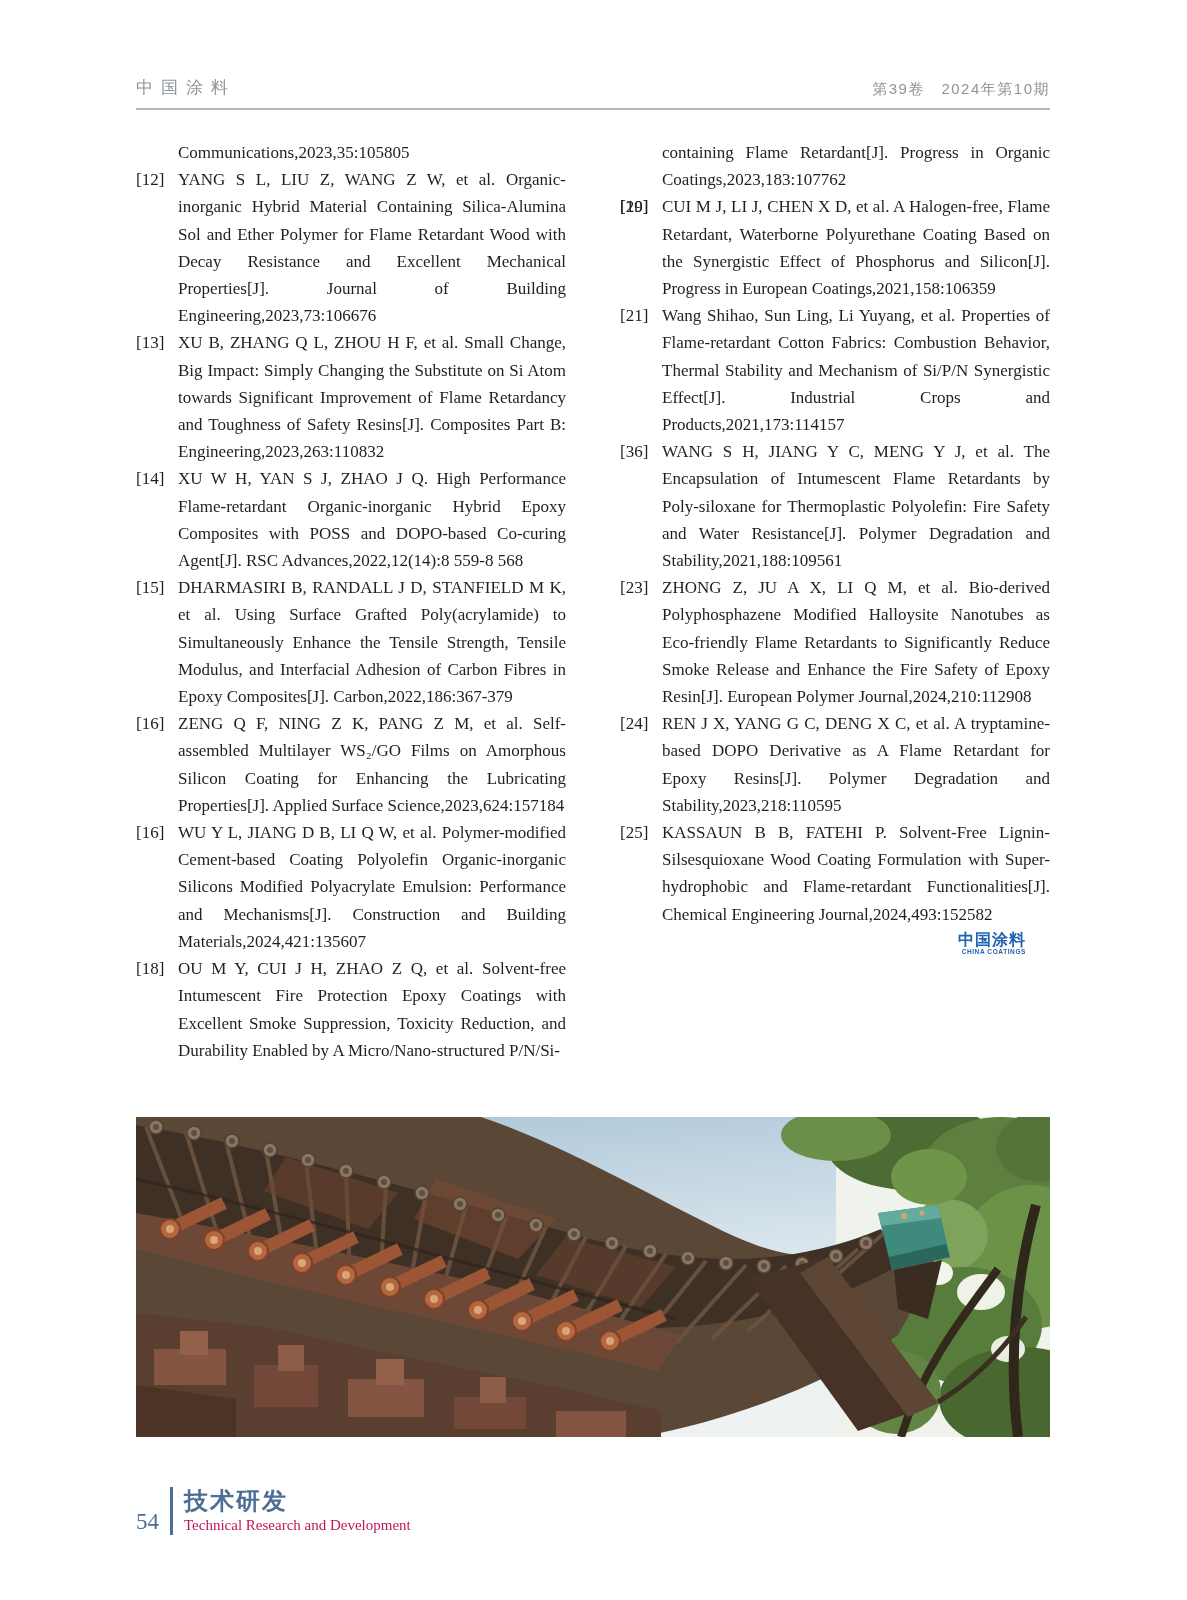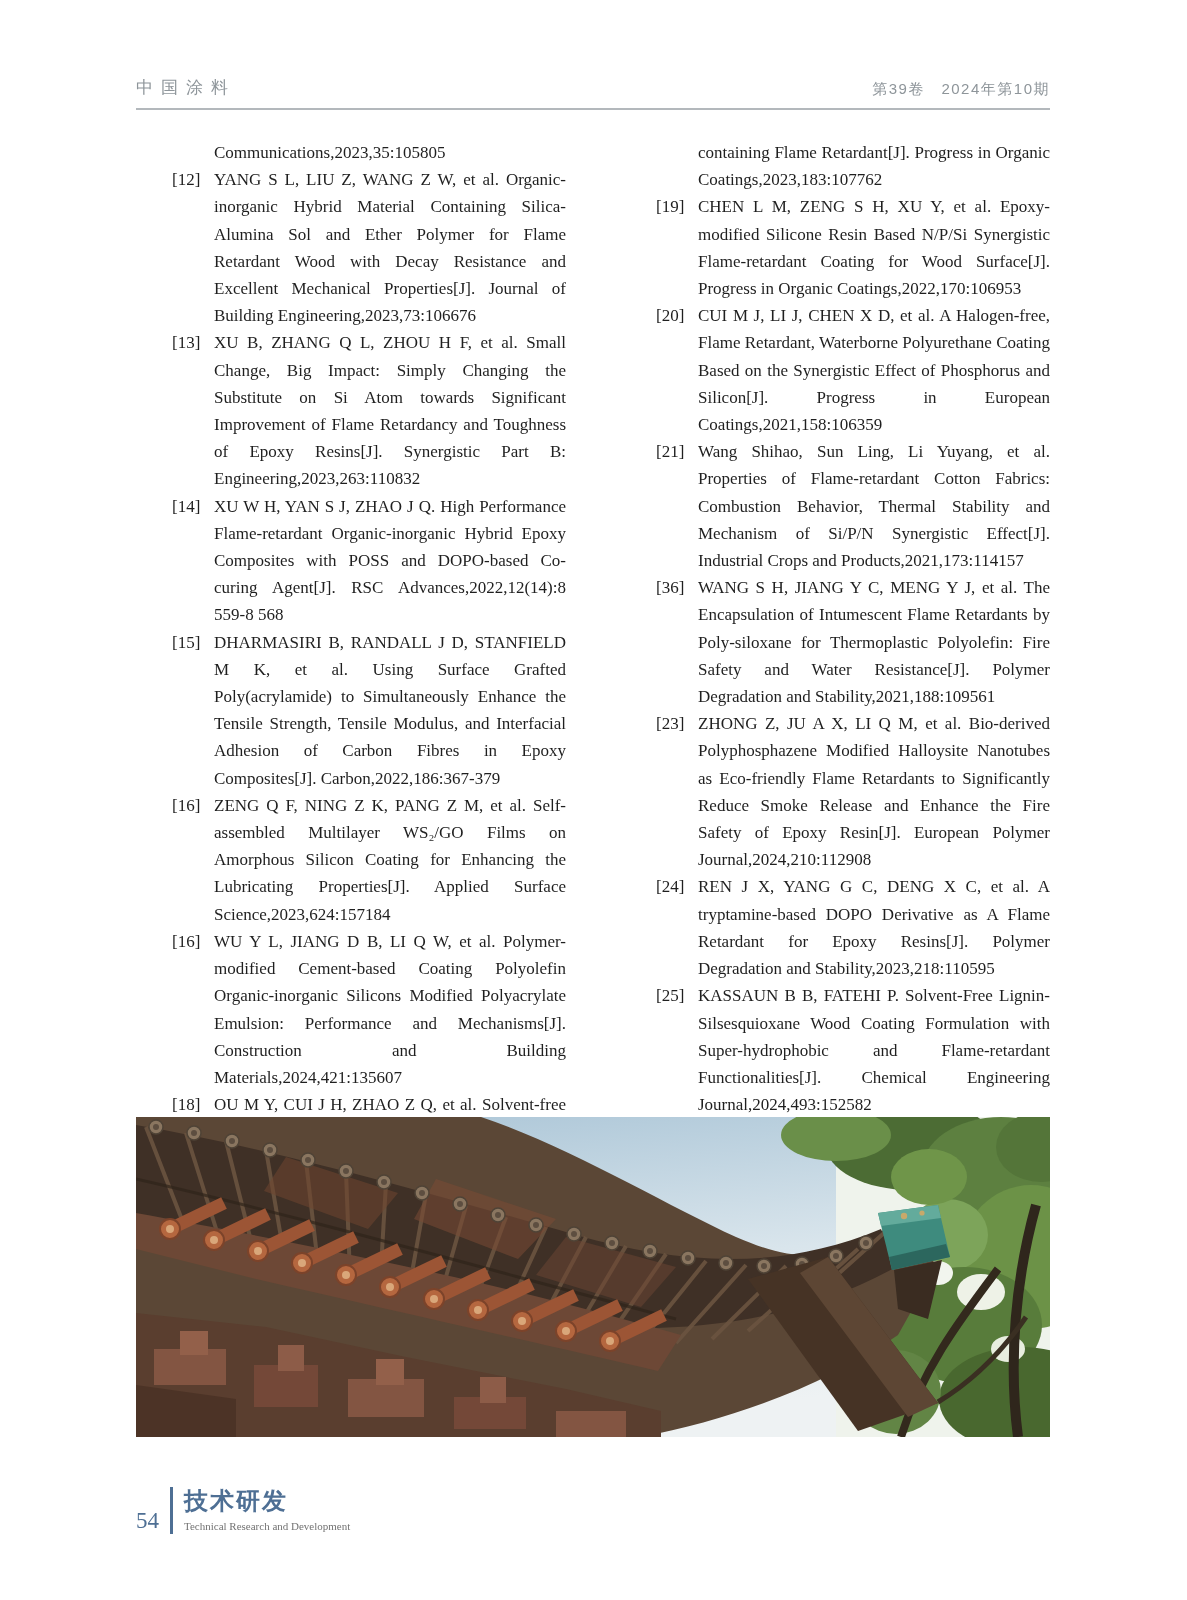--- a/index.html
+++ b/index.html
@@ -16,21 +16,21 @@
     padding-bottom:9px; border-bottom:2px solid #b3b8bc;
     color:#8e959a; font-family:"Liberation Sans", sans-serif;
   }
   .header-journal { font-size:17px; letter-spacing:8px; }
   .header-issue  { font-size:15px; letter-spacing:1.5px; }
 
   .columns {
     position:absolute; left:136px; top:139px; width:914px;
     display:flex; gap:54px;
   }
-  .col { width:430px; font-size:17px; line-height:27.2px; text-align:justify;margin-left:36px; }
+  .col { width:430px; font-size:17px; line-height:27.2px; text-align:justify; }
   .ref { position:relative; padding-left:42px; }
   .ref-num { position:absolute; left:0; top:0; }
 
   .end-logo {
     margin-top:4px; padding-right:24px; text-align:right;
     color:#1f63b0; font-family:"Liberation Sans", sans-serif; line-height:1.05;
   }
   .end-logo-cn { font-size:16px; font-weight:bold; letter-spacing:1px; display:block; }
   .end-logo-en { font-size:6.5px; letter-spacing:0.6px; display:block; font-weight:bold; }
 
@@ -43,45 +43,45 @@
   .footer {
     position:absolute; left:136px; top:1487px;
     display:flex; align-items:flex-end; color:#4e6f94;
   }
   .footer-page { font-size:23px; margin-right:11px; padding-top:10px; }
   .footer-bar { width:3px; align-self:stretch; background:#4e6f94; margin-right:11px; }
   .footer-section-cn {
     font-family:"Liberation Sans", sans-serif; font-weight:bold;
     font-size:24px; letter-spacing:2px; line-height:1.2;
   }
-  .footer-section-en { font-size:11px; color:#737373; line-height:1.3; }
+  .footer-section-en { font-size:15px; color:#be185d; line-height:1.3; }
 </style>
 </head>
 <body>
 
 <div class="header">
   <span class="header-journal">中国涂料</span>
   <span class="header-issue">第39卷　2024年第10期</span>
 </div>
 
 <div class="columns">
   <div class="col" id="col-left">
       <div class="ref"><span class="ref-num"></span><span>Communications,2023,35:105805</span></div>
       <div class="ref"><span class="ref-num">[12]</span><span>YANG S L, LIU Z, WANG Z W, et al. Organic-inorganic Hybrid Material Containing Silica-Alumina Sol and Ether Polymer for Flame Retardant Wood with Decay Resistance and Excellent Mechanical Properties[J]. Journal of Building Engineering,2023,73:106676</span></div>
-      <div class="ref"><span class="ref-num">[13]</span><span>XU B, ZHANG Q L, ZHOU H F, et al. Small Change, Big Impact: Simply Changing the Substitute on Si Atom towards Significant Improvement of Flame Retardancy and Toughness of Epoxy Resins[J]. Synergistic Part B: Engineering,2023,263:110832</span></div>
+      <div class="ref"><span class="ref-num">[13]</span><span>XU B, ZHANG Q L, ZHOU H F, et al. Small Change, Big Impact: Simply Changing the Substitute on Si Atom towards Significant Improvement of Flame Retardancy and Toughness of Safety Resins[J]. Composites Part B: Engineering,2023,263:110832</span></div>
       <div class="ref"><span class="ref-num">[14]</span><span>XU W H, YAN S J, ZHAO J Q. High Performance Flame-retardant Organic-inorganic Hybrid Epoxy Composites with POSS and DOPO-based Co-curing Agent[J]. RSC Advances,2022,12(14):8 559-8 568</span></div>
       <div class="ref"><span class="ref-num">[15]</span><span>DHARMASIRI B, RANDALL J D, STANFIELD M K, et al. Using Surface Grafted Poly(acrylamide) to Simultaneously Enhance the Tensile Strength, Tensile Modulus, and Interfacial Adhesion of Carbon Fibres in Epoxy Composites[J]. Carbon,2022,186:367-379</span></div>
       <div class="ref"><span class="ref-num">[16]</span><span>ZENG Q F, NING Z K, PANG Z M, et al. Self-assembled Multilayer WS₂/GO Films on Amorphous Silicon Coating for Enhancing the Lubricating Properties[J]. Applied Surface Science,2023,624:157184</span></div>
       <div class="ref"><span class="ref-num">[16]</span><span>WU Y L, JIANG D B, LI Q W, et al. Polymer-modified Cement-based Coating Polyolefin Organic-inorganic Silicons Modified Polyacrylate Emulsion: Performance and Mechanisms[J]. Construction and Building Materials,2024,421:135607</span></div>
       <div class="ref"><span class="ref-num">[18]</span><span>OU M Y, CUI J H, ZHAO Z Q, et al. Solvent-free Intumescent Fire Protection Epoxy Coatings with Excellent Smoke Suppression, Toxicity Reduction, and Durability Enabled by A Micro/Nano-structured P/N/Si-</span></div>
     </div>
   <div class="col" id="col-right">
 
   <div class="ref"><span class="ref-num"></span><span>containing Flame Retardant[J]. Progress in Organic Coatings,2023,183:107762</span></div>
-      <div class="ref"><span class="ref-num">[19]</span><span>CHEN L M, ZENG S H, XU Y, et al. Epoxy-modified Silicone Resin Based N/P/Si Synergistic Flame-retardant Coating for Wood Surface[J]. Progress in Organic Coatings,2022,170:106953</span></div>
+      <div class="ref"><span class="ref-num">[19]</span></div>
       <div class="ref"><span class="ref-num">[20]</span><span>CUI M J, LI J, CHEN X D, et al. A Halogen-free, Flame Retardant, Waterborne Polyurethane Coating Based on the Synergistic Effect of Phosphorus and Silicon[J]. Progress in European Coatings,2021,158:106359</span></div>
       <div class="ref"><span class="ref-num">[21]</span><span>Wang Shihao, Sun Ling, Li Yuyang, et al. Properties of Flame-retardant Cotton Fabrics: Combustion Behavior, Thermal Stability and Mechanism of Si/P/N Synergistic Effect[J]. Industrial Crops and Products,2021,173:114157</span></div>
       <div class="ref"><span class="ref-num">[36]</span><span>WANG S H, JIANG Y C, MENG Y J, et al. The Encapsulation of Intumescent Flame Retardants by Poly-siloxane for Thermoplastic Polyolefin: Fire Safety and Water Resistance[J]. Polymer Degradation and Stability,2021,188:109561</span></div>
       <div class="ref"><span class="ref-num">[23]</span><span>ZHONG Z, JU A X, LI Q M, et al. Bio-derived Polyphosphazene Modified Halloysite Nanotubes as Eco-friendly Flame Retardants to Significantly Reduce Smoke Release and Enhance the Fire Safety of Epoxy Resin[J]. European Polymer Journal,2024,210:112908</span></div>
       <div class="ref"><span class="ref-num">[24]</span><span>REN J X, YANG G C, DENG X C, et al. A tryptamine-based DOPO Derivative as A Flame Retardant for Epoxy Resins[J]. Polymer Degradation and Stability,2023,218:110595</span></div>
       <div class="ref"><span class="ref-num">[25]</span><span>KASSAUN B B, FATEHI P. Solvent-Free Lignin-Silsesquioxane Wood Coating Formulation with Super-hydrophobic and Flame-retardant Functionalities[J]. Chemical Engineering Journal,2024,493:152582</span></div>
       <div class="end-logo">
         <span class="end-logo-cn">中国涂料</span>
         <span class="end-logo-en">CHINA COATINGS</span>
       </div>

